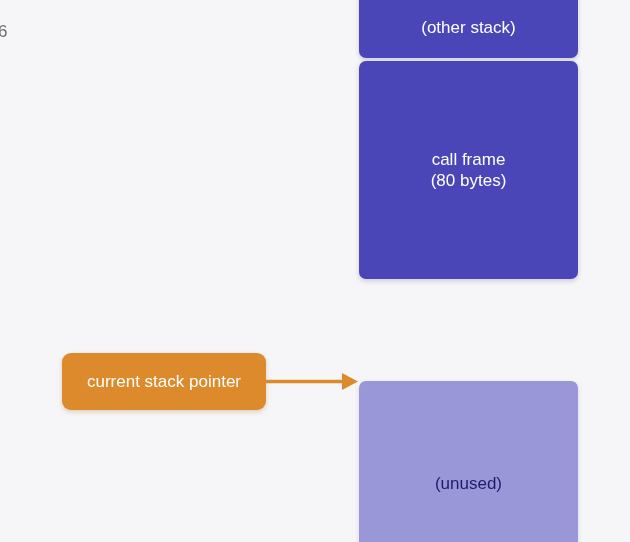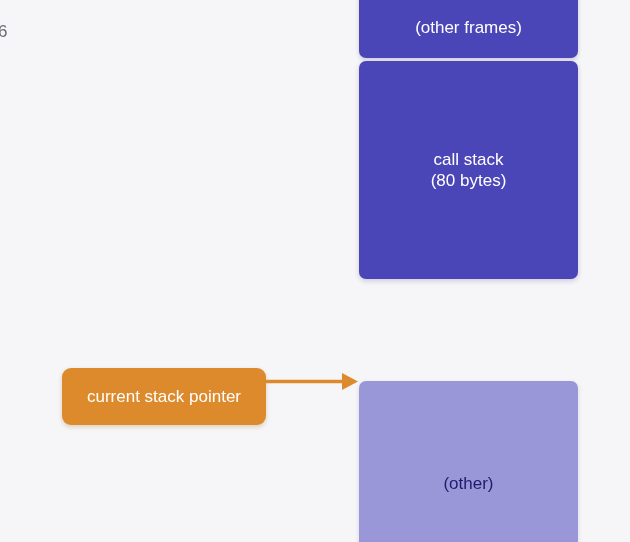--- a/index.html
+++ b/index.html
@@ -76,21 +76,21 @@
   }
 
   .box-line-2 {
     display: block;
   }
 
   
   .pointer-label {
     position: absolute;
     left: 62px;
-    top: 368px;
+    top: 353px;
     width: 204px;
     height: 57px;
     box-sizing: border-box;
     background: #dd8a2c;
     color: #ffffff;
     border-radius: 9px;
     display: flex;
     align-items: center;
     justify-content: center;
     font-size: 17px;
@@ -109,32 +109,32 @@
   }
 </style>
 </head>
 <body>
 
 <div id="diagram-canvas">
 
   <div class="edge-label">96</div>
 
   <div class="stack-box box-other-frames">
-    <span>(other frames)</span>
+    <span>(other stack)</span>
   </div>
 
   <div class="stack-box box-call-frame">
     <div>
-      <span class="box-line-2">call stack</span>
+      <span class="box-line-2">call frame</span>
       <span class="box-line-2">(80 bytes)</span>
     </div>
   </div>
 
   <div class="stack-box box-unused">
-    <span>(other)</span>
+    <span>(unused)</span>
   </div>
 
   <div class="pointer-label">
     <span>current stack pointer</span>
   </div>
 
   <svg class="pointer-arrow" viewBox="0 0 100 24">
     <line x1="0" y1="11.5" x2="86" y2="11.5" stroke="#dd8a2c" stroke-width="3.5"></line>
     <polygon points="80,3 96,11.5 80,20" fill="#dd8a2c"></polygon>
   </svg>

